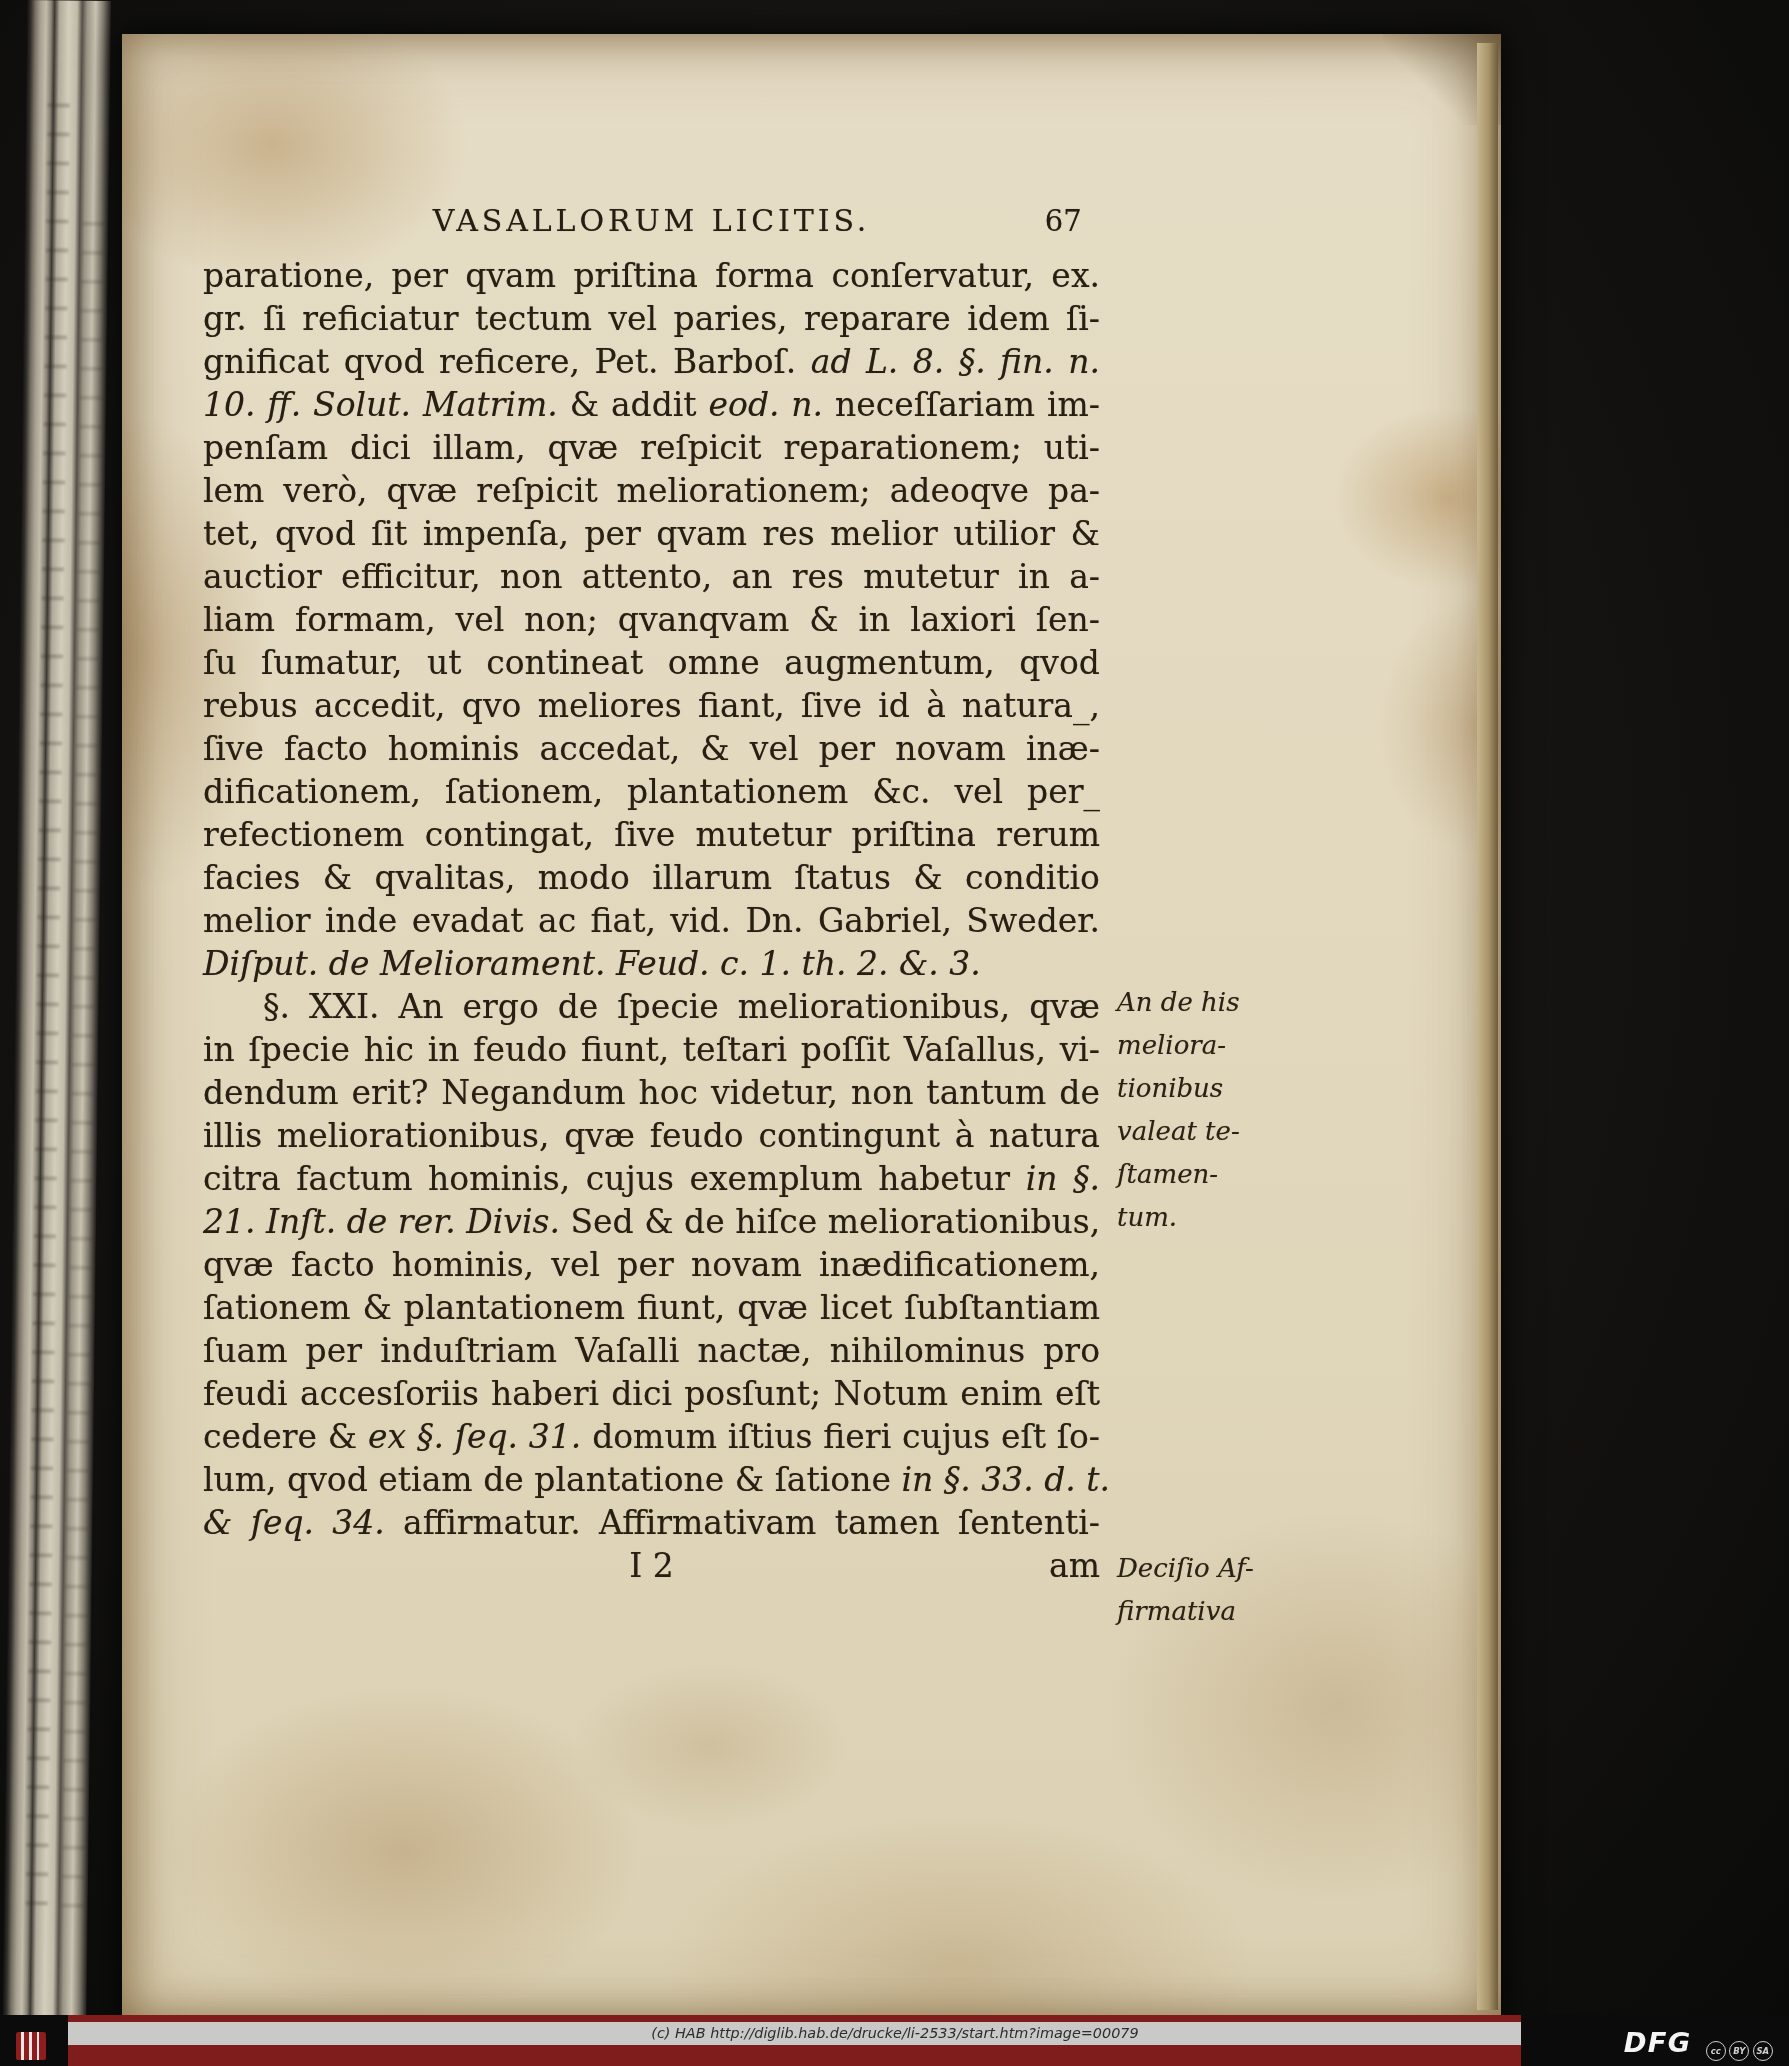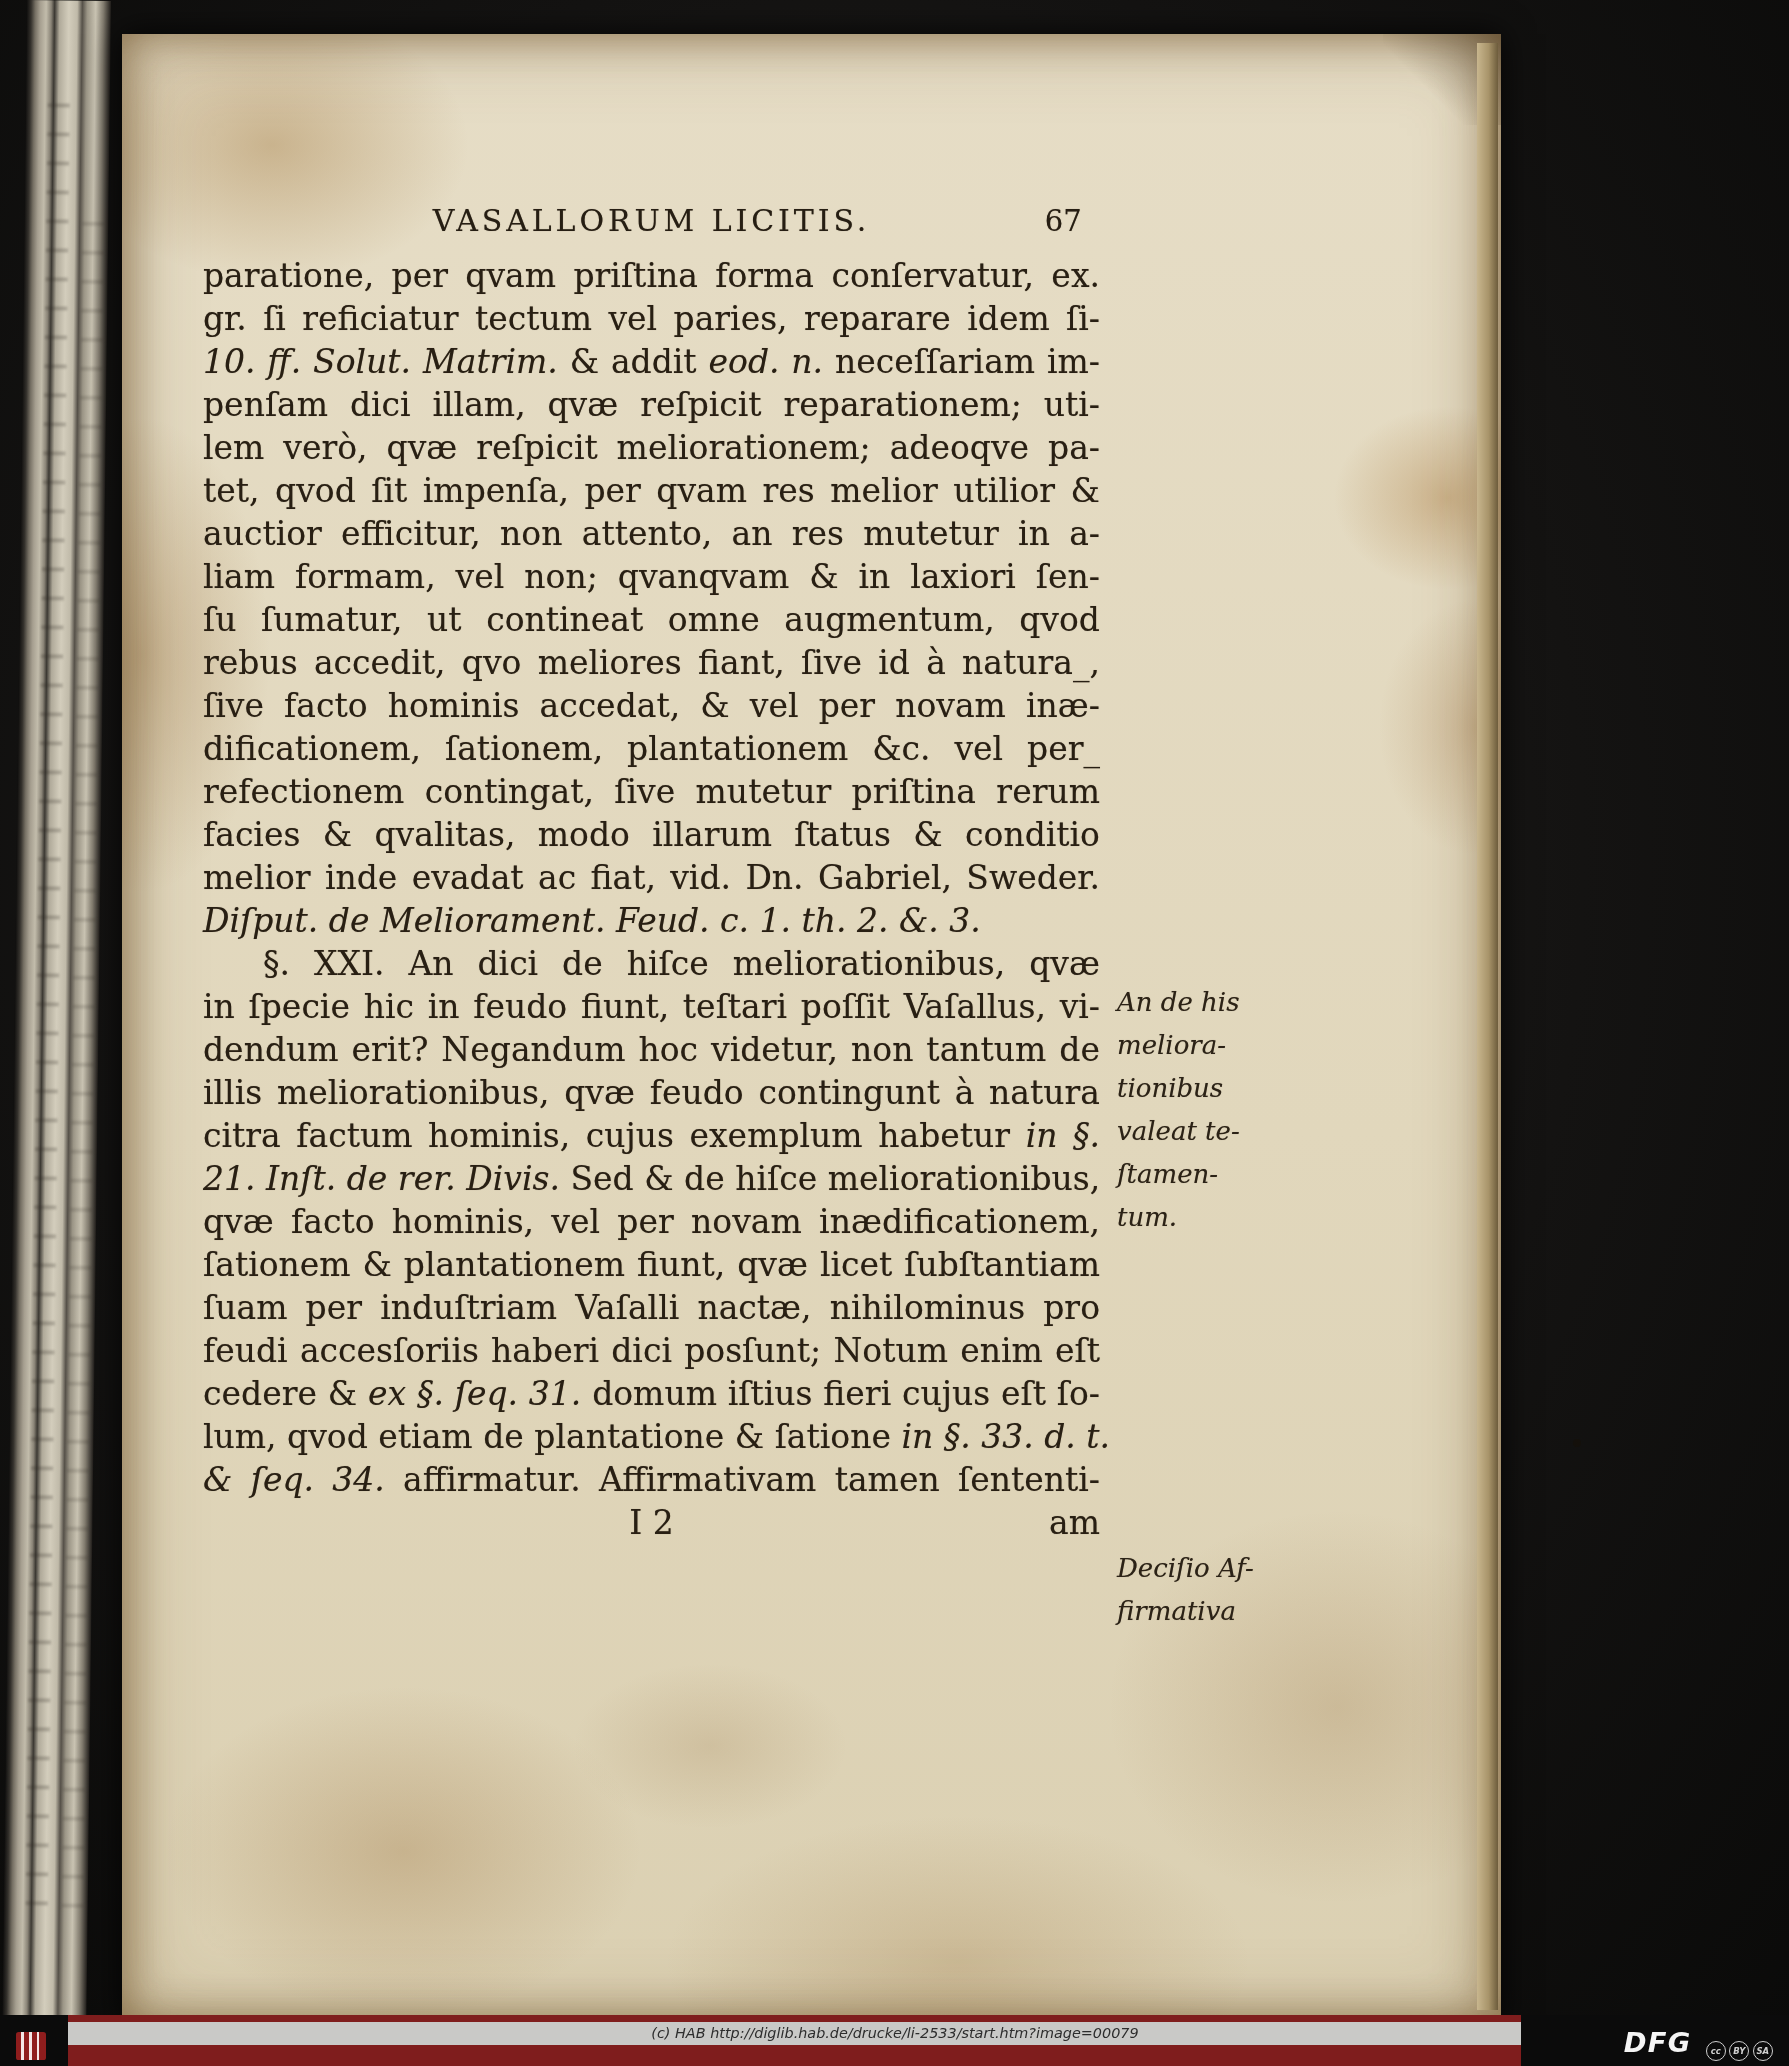--- a/index.html
+++ b/index.html
@@ -119,35 +119,36 @@
 
   <div class="pg-header">
     <span class="pg-title">VASALLORUM LICITIS.</span>
     <span class="pg-num">67</span>
   </div>
 
   <div class="text-col">
     <div id="body-lines">
         <div class="text-line"><span>paratione, per qvam priſtina forma conſervatur, ex.</span></div>
         <div class="text-line"><span>gr. ſi reficiatur tectum vel paries, reparare idem ſi-</span></div>
+        <div class="text-line"><span>gnificat qvod reficere, Pet. Barboſ. </span><span class="it">ad L. 8. §. fin. n.</span></div>
         <div class="text-line"><span class="it">10. ff. Solut. Matrim. </span><span>&amp; addit </span><span class="it">eod. n. </span><span>neceſſariam im-</span></div>
         <div class="text-line"><span>penſam dici illam, qvæ reſpicit reparationem; uti-</span></div>
         <div class="text-line"><span>lem verò, qvæ reſpicit meliorationem; adeoqve pa-</span></div>
         <div class="text-line"><span>tet, qvod ſit impenſa, per qvam res melior utilior &amp;</span></div>
         <div class="text-line"><span>auctior efficitur, non attento, an res mutetur in a-</span></div>
         <div class="text-line"><span>liam formam, vel non; qvanqvam &amp; in laxiori ſen-</span></div>
         <div class="text-line"><span>ſu ſumatur, ut contineat omne augmentum, qvod</span></div>
         <div class="text-line"><span>rebus accedit, qvo meliores fiant, ſive id à natura_,</span></div>
         <div class="text-line"><span>ſive facto hominis accedat, &amp; vel per novam inæ-</span></div>
         <div class="text-line"><span>dificationem, ſationem, plantationem &amp;c. vel per_</span></div>
         <div class="text-line"><span>refectionem contingat, ſive mutetur priſtina rerum</span></div>
         <div class="text-line"><span>facies &amp; qvalitas, modo illarum ſtatus &amp; conditio</span></div>
         <div class="text-line"><span>melior inde evadat ac fiat, vid. Dn. Gabriel, Sweder.</span></div>
         <div class="text-line no-just"><span class="it">Diſput. de Meliorament. Feud. c. 1. th. 2. &amp;. 3.</span></div>
-        <div class="text-line indent"><span>§. XXI.  An dici de hiſce meliorationibus, qvæ</span></div>
+        <div class="text-line indent"><span>§. XXI.  An ergo de ſpecie meliorationibus, qvæ</span></div>
         <div class="text-line"><span>in ſpecie hic in feudo fiunt, teſtari poſſit Vaſallus, vi-</span></div>
         <div class="text-line"><span>dendum erit? Negandum hoc videtur, non tantum de</span></div>
         <div class="text-line"><span>illis meliorationibus, qvæ feudo contingunt à natura</span></div>
         <div class="text-line"><span>citra factum hominis, cujus exemplum habetur </span><span class="it">in §.</span></div>
         <div class="text-line"><span class="it">21. Inſt. de rer. Divis. </span><span>Sed &amp; de hiſce meliorationibus,</span></div>
         <div class="text-line"><span>qvæ facto hominis, vel per novam inædificationem,</span></div>
         <div class="text-line"><span>ſationem &amp; plantationem fiunt, qvæ licet ſubſtantiam</span></div>
         <div class="text-line"><span>ſuam per induſtriam Vaſalli nactæ, nihilominus pro</span></div>
         <div class="text-line"><span>feudi accesſoriis haberi dici posſunt; Notum enim eſt</span></div>
         <div class="text-line"><span>cedere &amp; </span><span class="it">ex §. ſeq. 31. </span><span>domum iſtius fieri cujus eſt ſo-</span></div>

